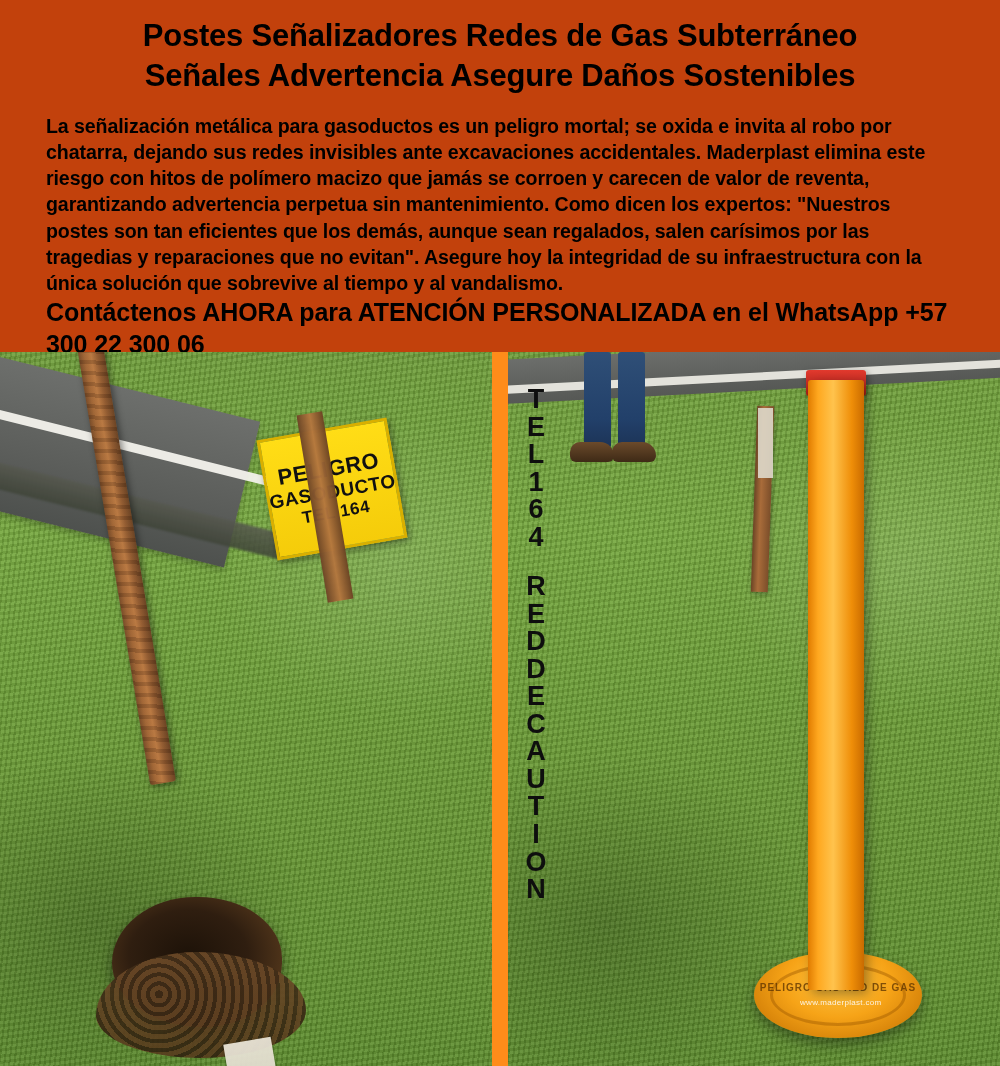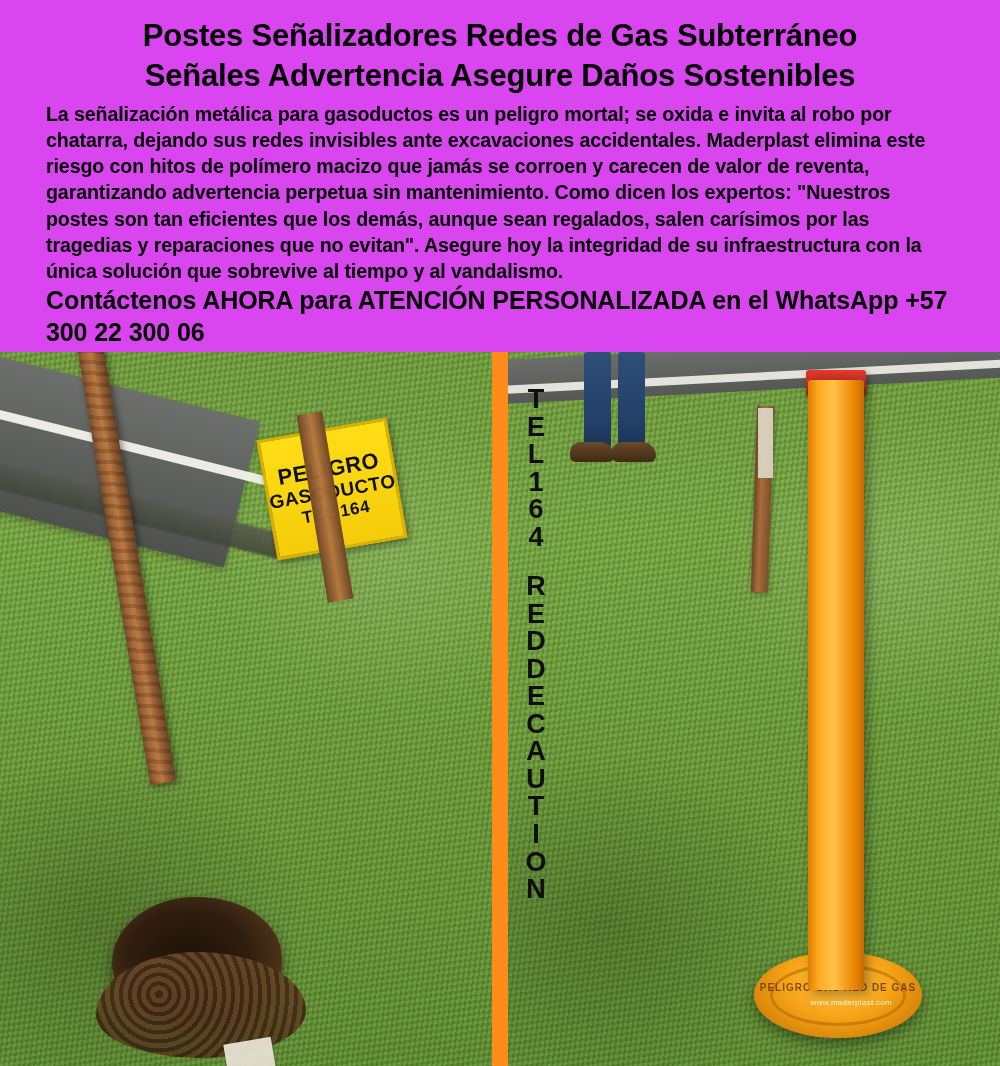--- a/index.html
+++ b/index.html
@@ -22,37 +22,37 @@
     background: #ff8c1a;
     overflow: hidden;
   }
 
   
   .header {
     position: absolute;
     left: 0; top: 0;
     width: 1000px;
     height: 352px;
-    background: #d946ef;
+    background: #c2410c;
     padding: 16px 46px 0 46px;
   }
   .title-wrap {
     text-align: center;
     margin-bottom: 6px;
   }
   .title-line {
     font-size: 31px;
     font-weight: bold;
     color: #000000;
     line-height: 1.28;
     letter-spacing: -0.2px;
     white-space: nowrap;
   }
   .body-copy {
-    margin-top: 6px;
+    margin-top: 18px;
     font-size: 19.6px;
     font-weight: bold;
     color: #000000;
     line-height: 1.33;
     text-align: left;
     letter-spacing: -0.1px;
   }
   .contact-line {
     font-size: 25px;
     font-weight: bold;
@@ -346,21 +346,21 @@
     font-size: 10px;
     font-weight: bold;
     color: rgba(90,50,0,0.75);
     letter-spacing: 1px;
   }
   .watermark {
     position: absolute;
     left: 292px;
     top: 646px;
     width: 92px;
-    text-align: right;
+    text-align: left;
     font-size: 8px;
     color: rgba(255,255,255,0.85);
     letter-spacing: 0.3px;
   }
 </style>
 </head>
 <body>
 
 <div class="page">
 

